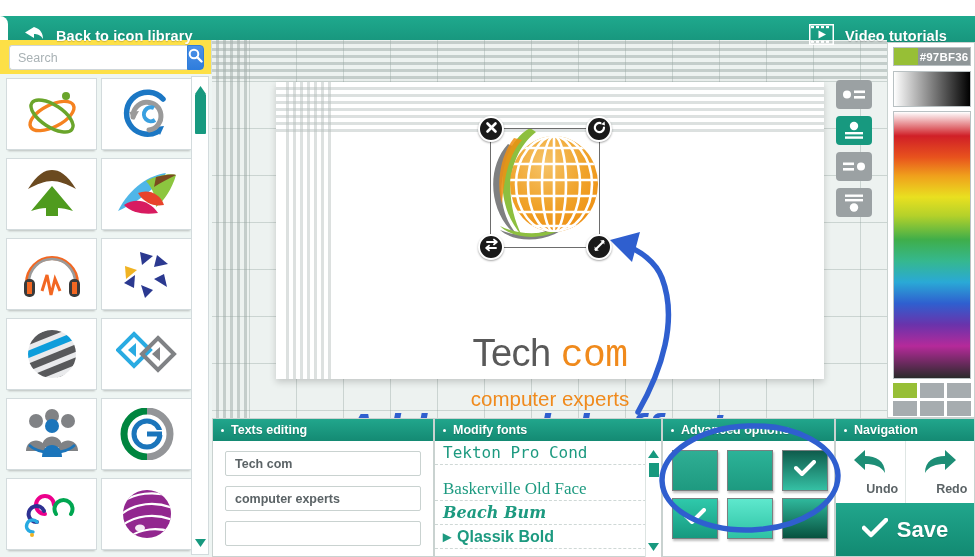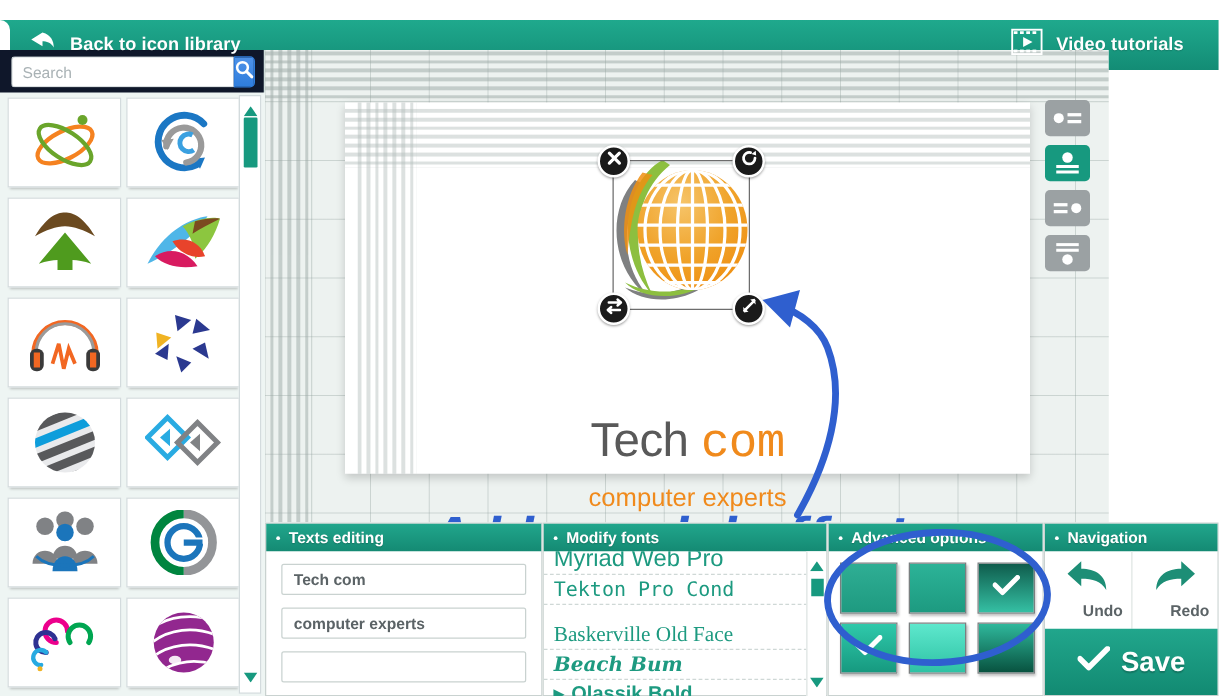--- a/index.html
+++ b/index.html
@@ -32,21 +32,21 @@
     letter-spacing: .1px; text-shadow: 0 1px 1px rgba(0,0,0,.18);
   }
   .video-btn {
     position: absolute; right: 28px; top: 0; height: 40px;
     display:flex; align-items:center; gap:11px; cursor:pointer; z-index:3;
   }
 
   
   .library {
     position: absolute; left: 0; top: 40px; width: 212px; height: 517px;
-    background: #0f172a;
+    background: #fde047;
     border-right: 1px solid #cfdedb;
   }
   .search-row {
     position: absolute; left: 9px; top: 5px; width: 194px; height: 25px;
     display: flex;
   }
   .search-input {
     flex: 1; height: 25px; border: 1px solid #cfd6d9; border-right:none;
     background: #fff; border-radius: 3px 0 0 3px;
     padding: 0 8px; font-size: 12.5px; color: #8d9699;
@@ -606,40 +606,55 @@
     </div>
     <div class="align-btn">
       <svg width="22" height="19" viewBox="0 0 22 19">
         <rect x="2" y="1.5" width="18" height="2.4" fill="#ffffff"></rect>
         <rect x="2" y="6" width="18" height="2.4" fill="#ffffff"></rect>
         <circle cx="11" cy="14.5" r="4.2" fill="#ffffff"></circle>
       </svg>
     </div>
   </div>
 
+  <div class="picker">
+    <div class="hexrow">
+      <div class="hexswatch"></div>
+      <div class="hexlabel">#97BF36</div>
+    </div>
+    <div class="graybar"></div>
+    <div class="huebox"></div>
+    <div class="recent">
+      <div style="background:#97BF36"></div>
+      <div style="background:#a6acaf"></div>
+      <div style="background:#a6acaf"></div>
+      <div style="background:#a6acaf"></div>
+      <div style="background:#a6acaf"></div>
+      <div style="background:#a6acaf"></div>
+    </div>
+  </div>
 
   <div class="panels">
 
     <div class="panel p-texts">
       <div class="panel-head">
         <span class="bullet"></span>
         <span>Texts editing</span>
       </div>
       <input class="text-field" type="text" value="Tech com" style="">
       <input class="text-field" type="text" value="computer experts" style="">
       <input class="text-field" type="text" value="" style="">
     </div>
 
     <div class="panel p-fonts">
       <div class="panel-head">
         <span class="bullet"></span>
         <span>Modify fonts</span>
       </div>
       <div class="font-list">
-        <div class="font-row f0">Myriad Web Pro</div>
         <div class="font-row f1">Tekton Pro Cond</div>
         <div class="font-row f2">Baskerville Old Face</div>
         <div class="font-row f3">Beach Bum</div>
         <div class="font-row f4">
           <span>▸</span>
           <span>Qlassik Bold</span>
         </div>
         <div class="font-scroll">
           <span class="arrow up">
             <svg width="11" height="8" viewBox="0 0 11 8">

